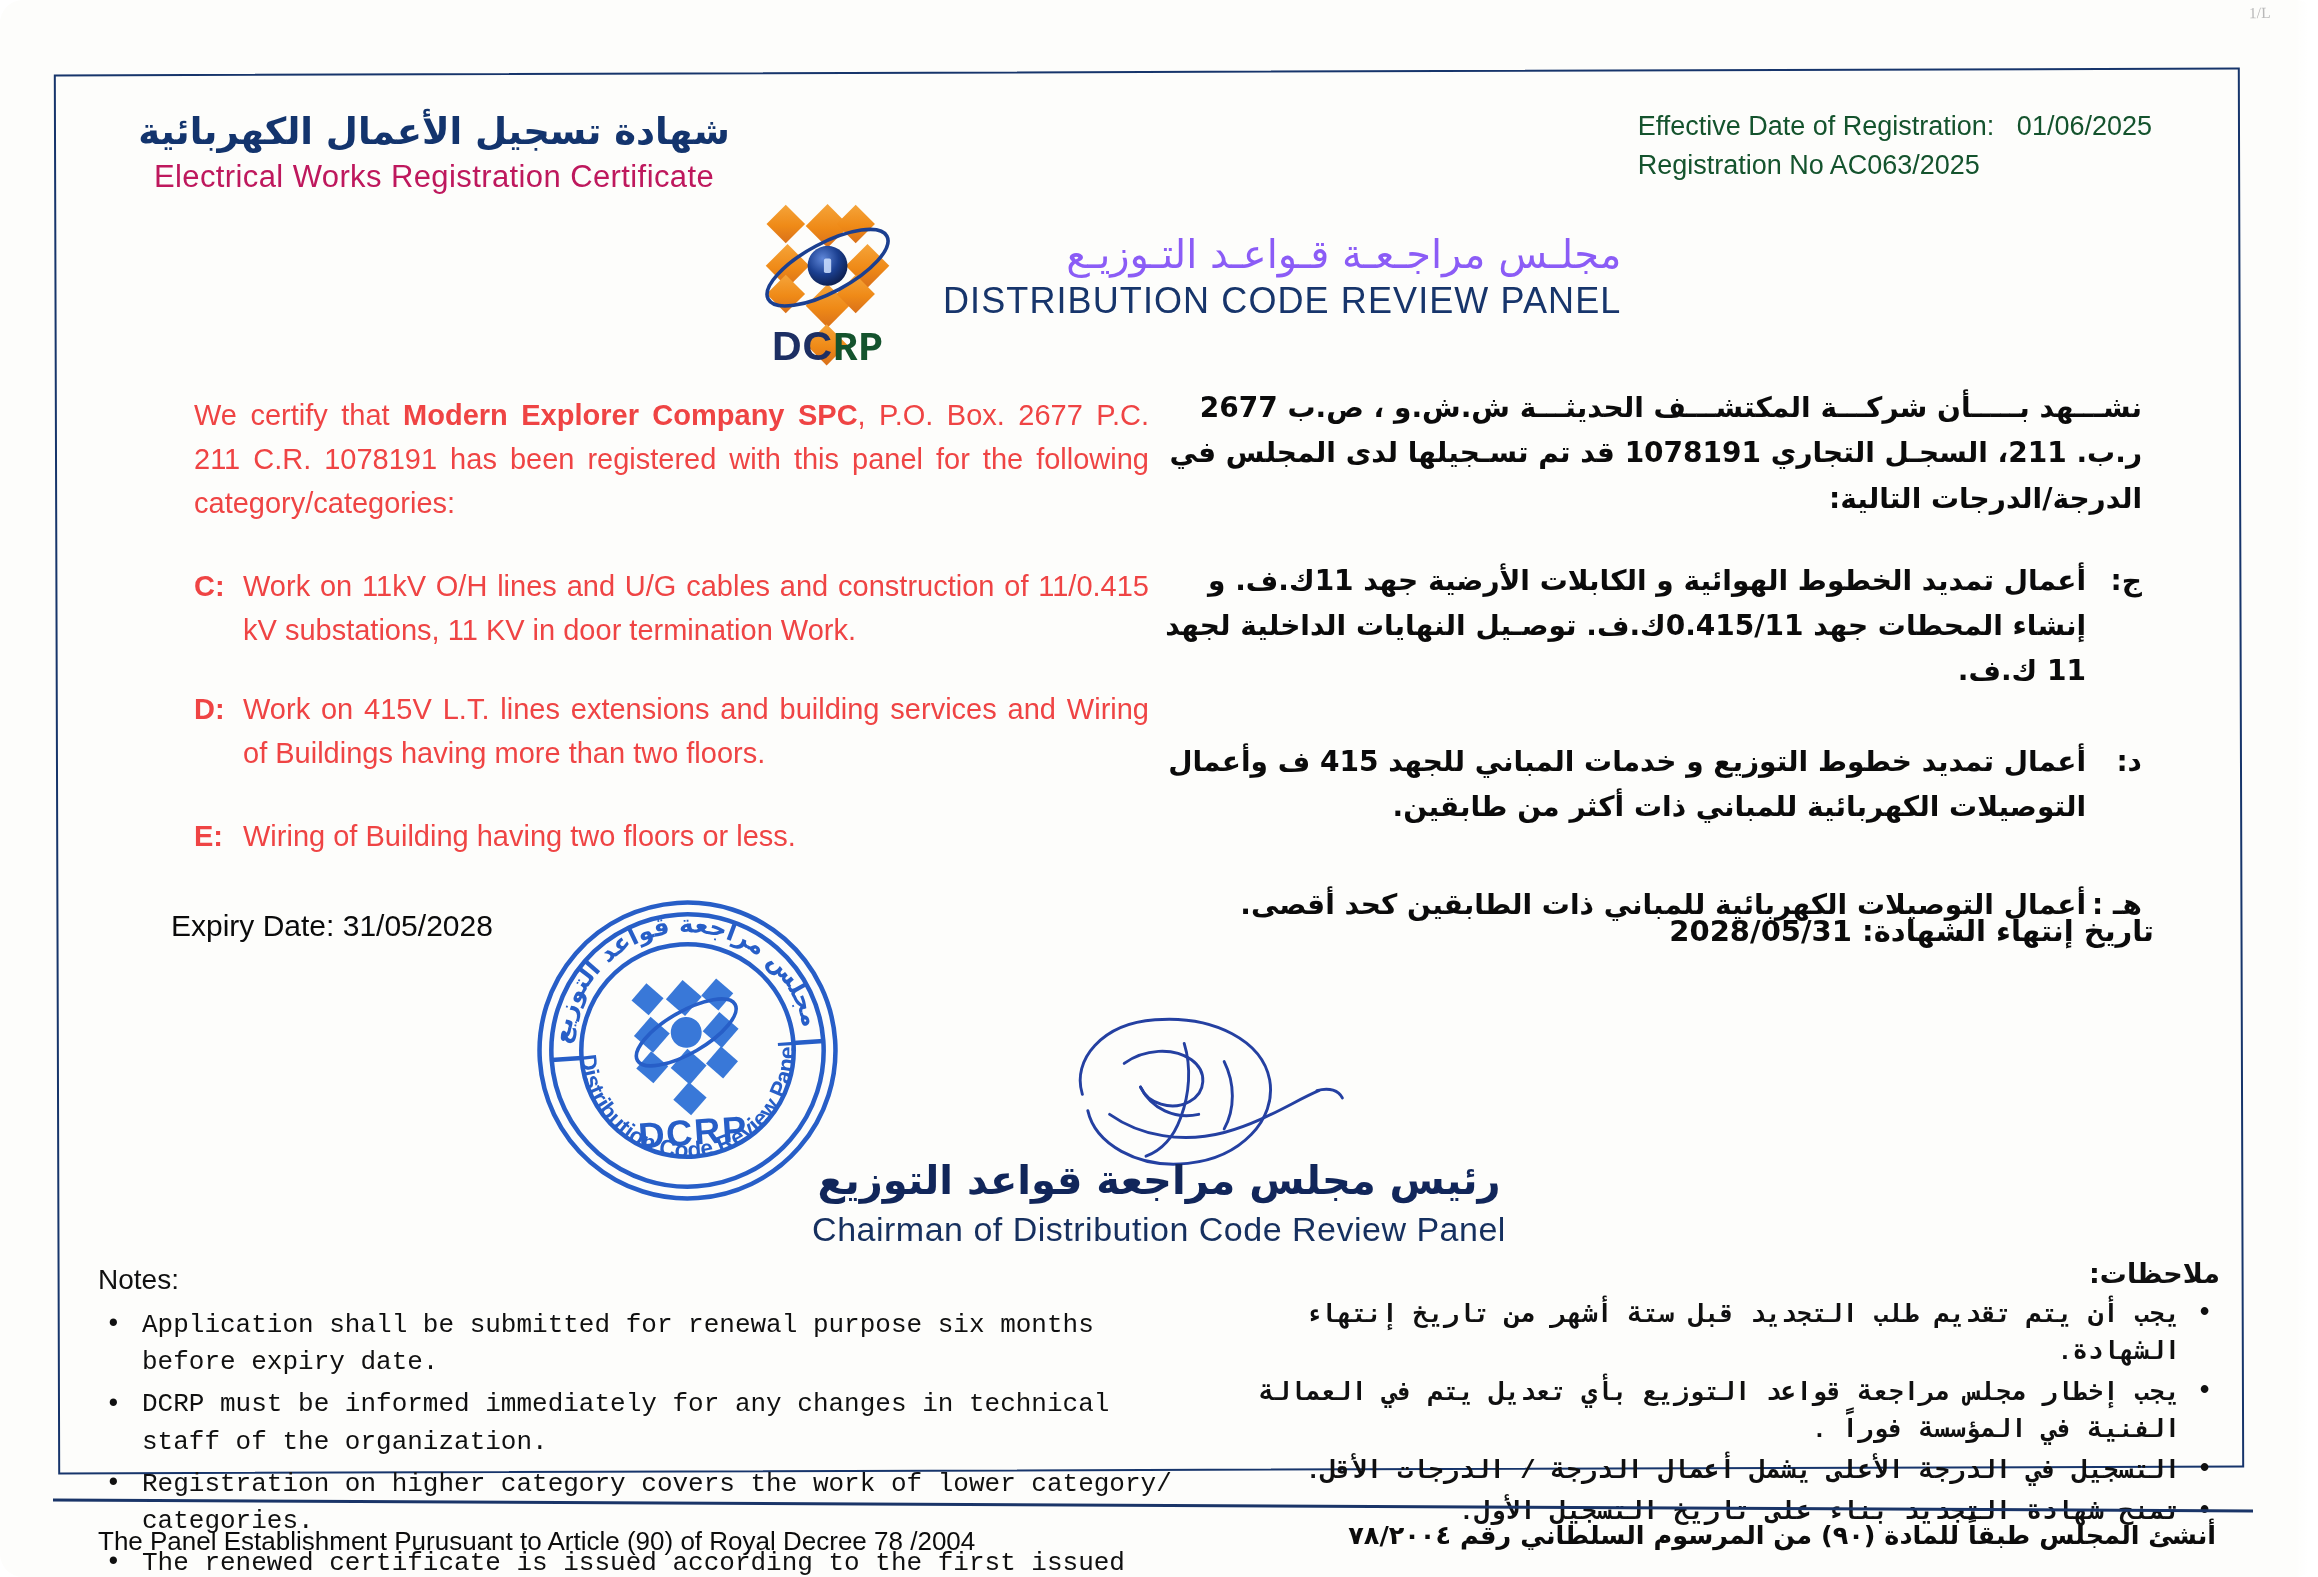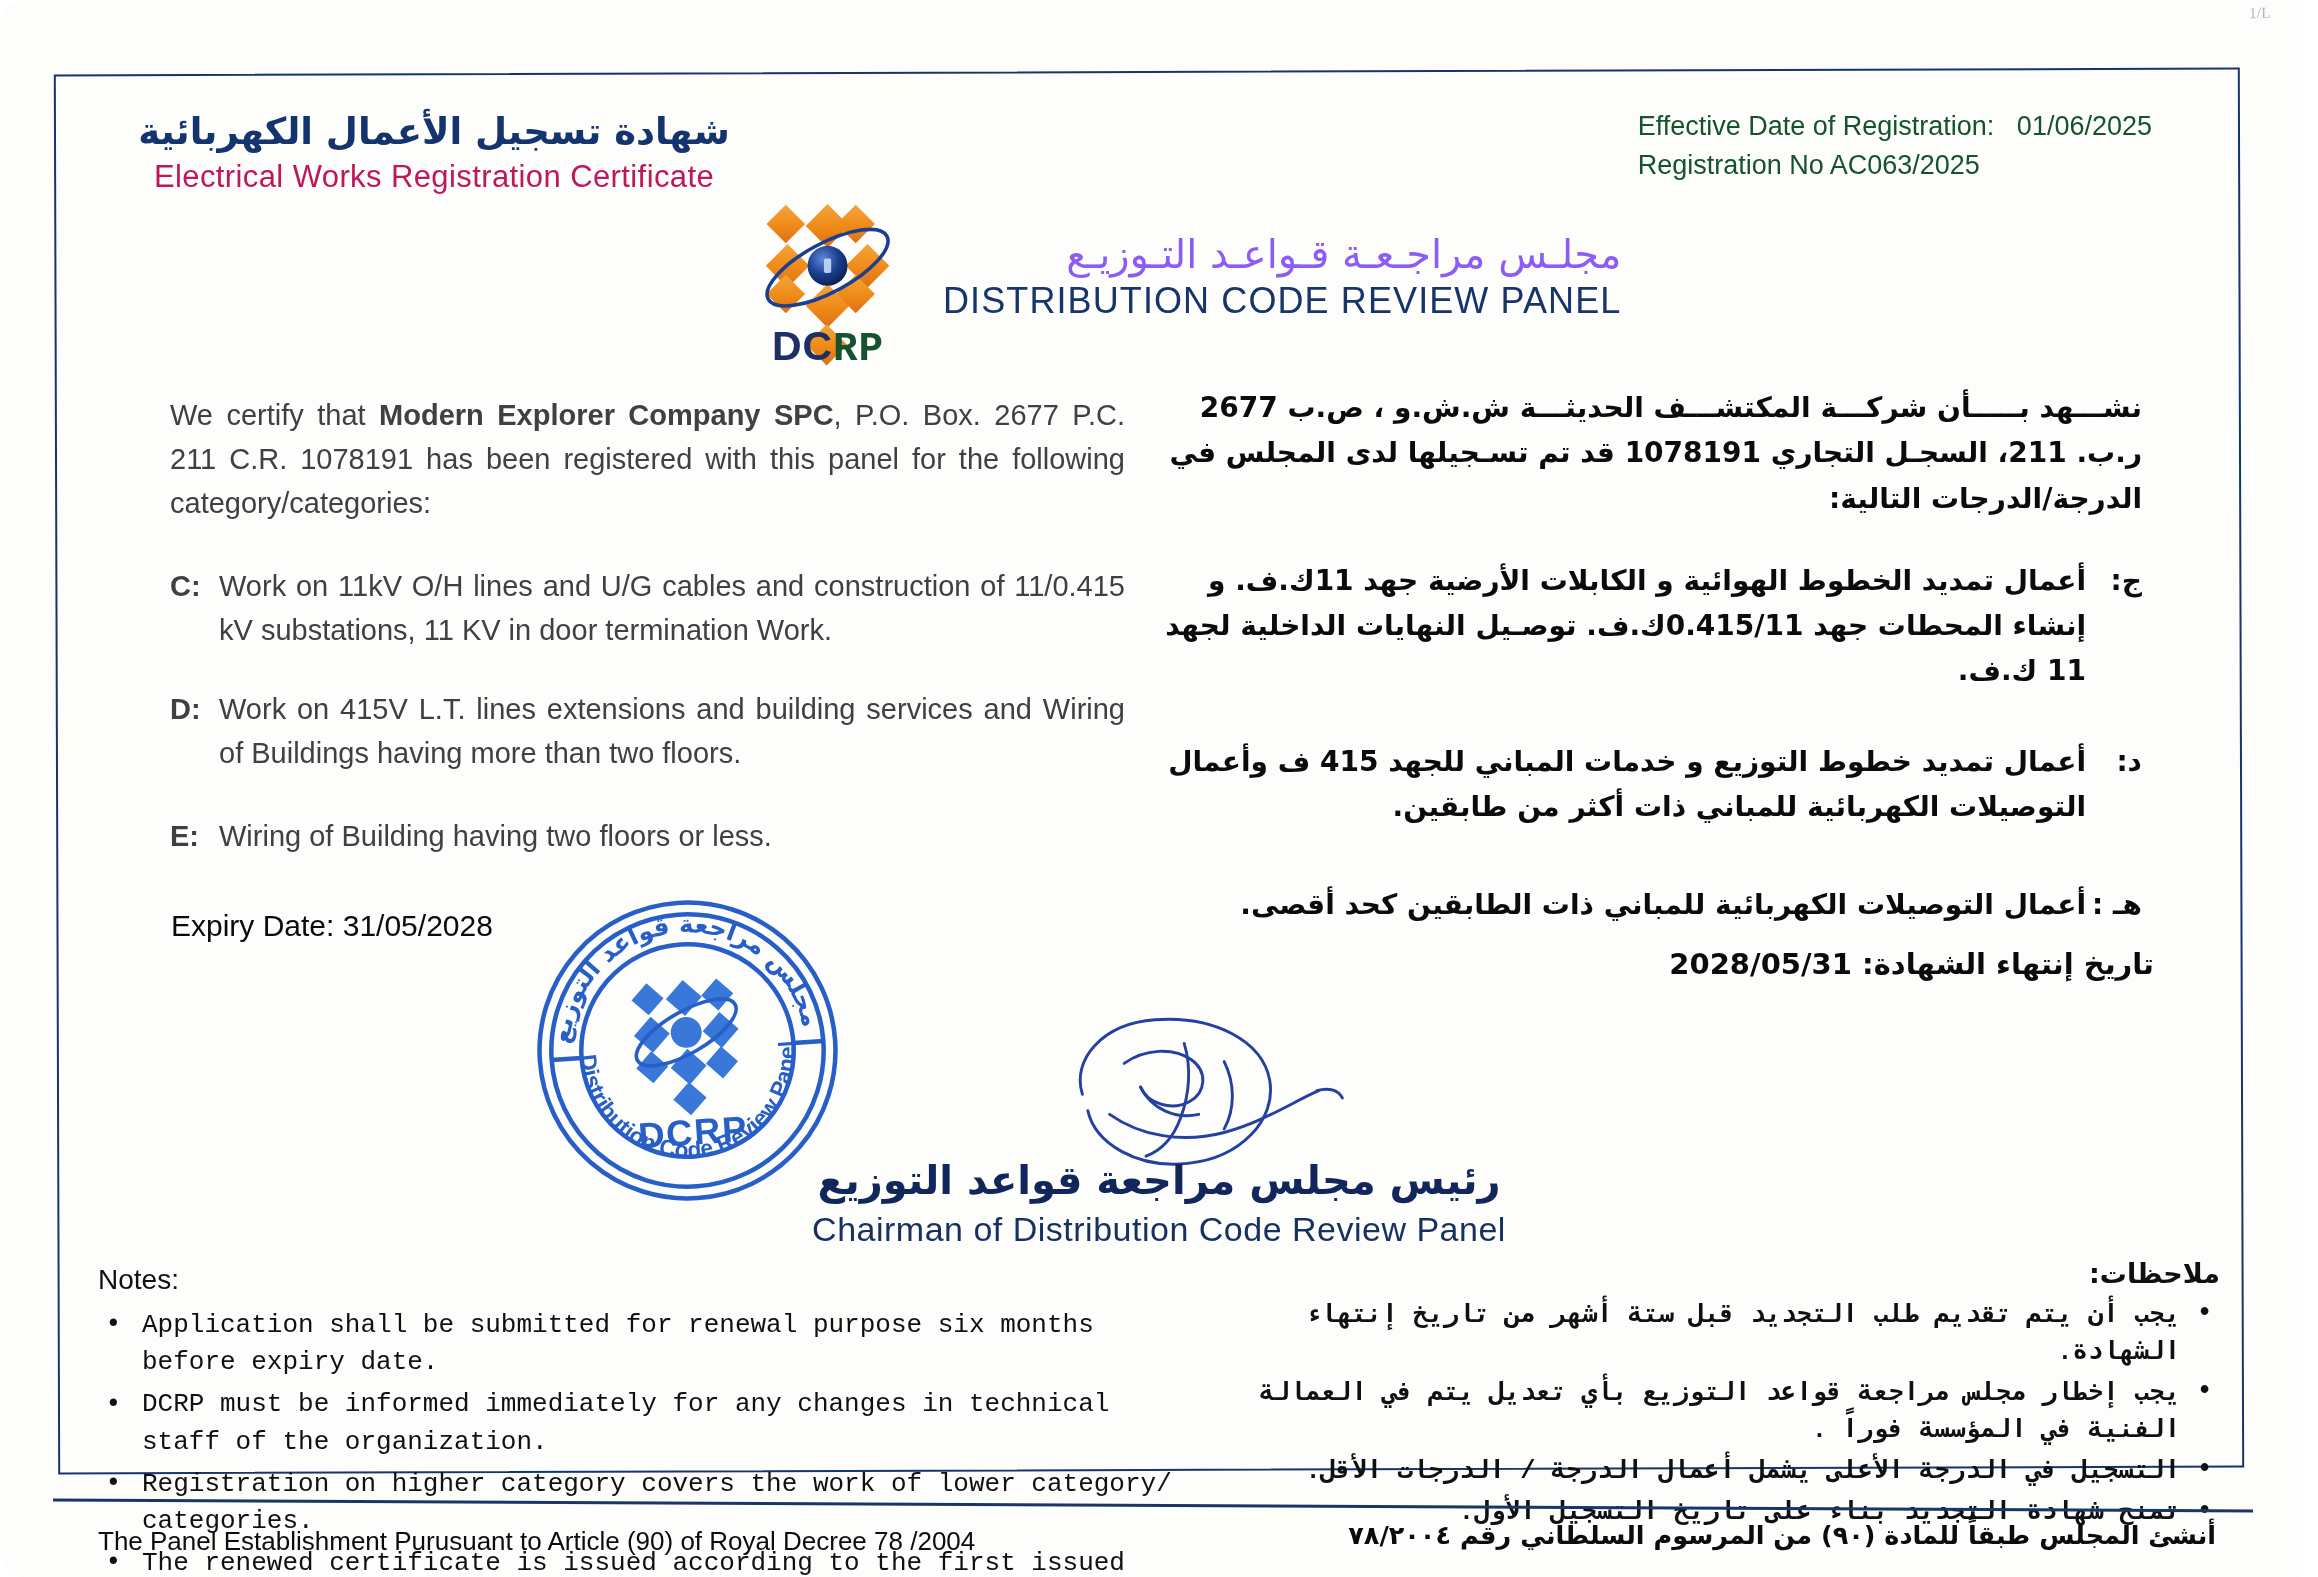--- a/index.html
+++ b/index.html
@@ -127,24 +127,24 @@
     font-size: 36px;
     color: #17356b;
     letter-spacing: 1.1px;
     white-space: nowrap;
     margin-top: 3.6px;
   }
 
   
   .col-en {
     position: absolute;
-    left: 170px;
+    left: 194px;
     top: 393px;
     width: 955px;
-    color: #404040;
+    color: #ef4444;
   }
   .col-ar {
     position: absolute;
     right: 176px;
     top: 385px;
     width: 991px;
     direction: rtl;
     text-align: right;
     color: #0b0b0b;
     font-family: "DejaVu Sans", sans-serif;
@@ -203,21 +203,21 @@
     position: absolute;
     left: 171px;
     top: 909px;
     font-size: 30px;
     color: #0b0b0b;
     white-space: nowrap;
   }
   .expiry-ar {
     position: absolute;
     right: 164px;
-    top: 947px;
+    top: 914px;
     font-size: 29px;
     color: #0b0b0b;
     direction: rtl;
     font-family: "DejaVu Sans", sans-serif;
     font-weight: bold;
     white-space: nowrap;
   }
 
   
   .stamp {

